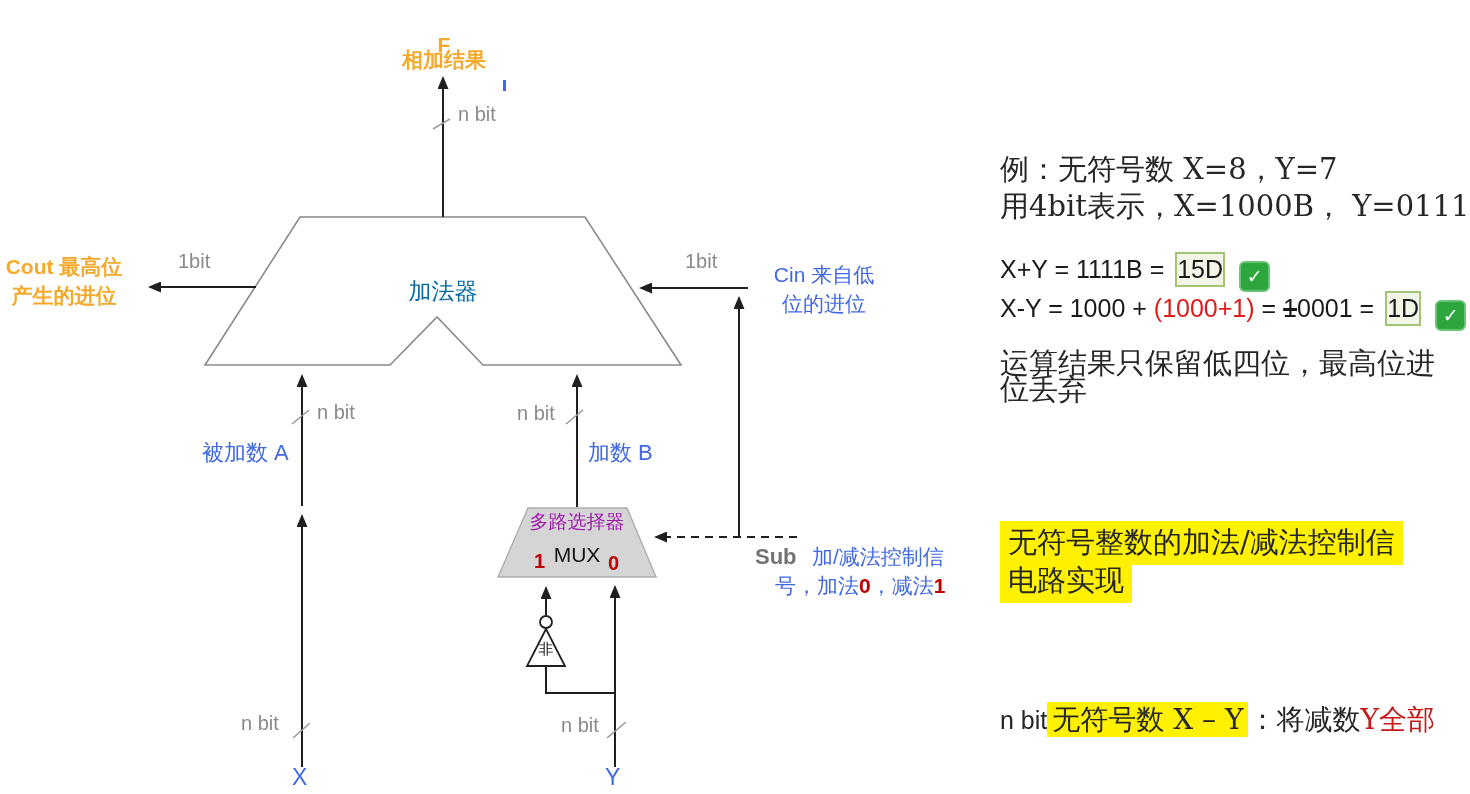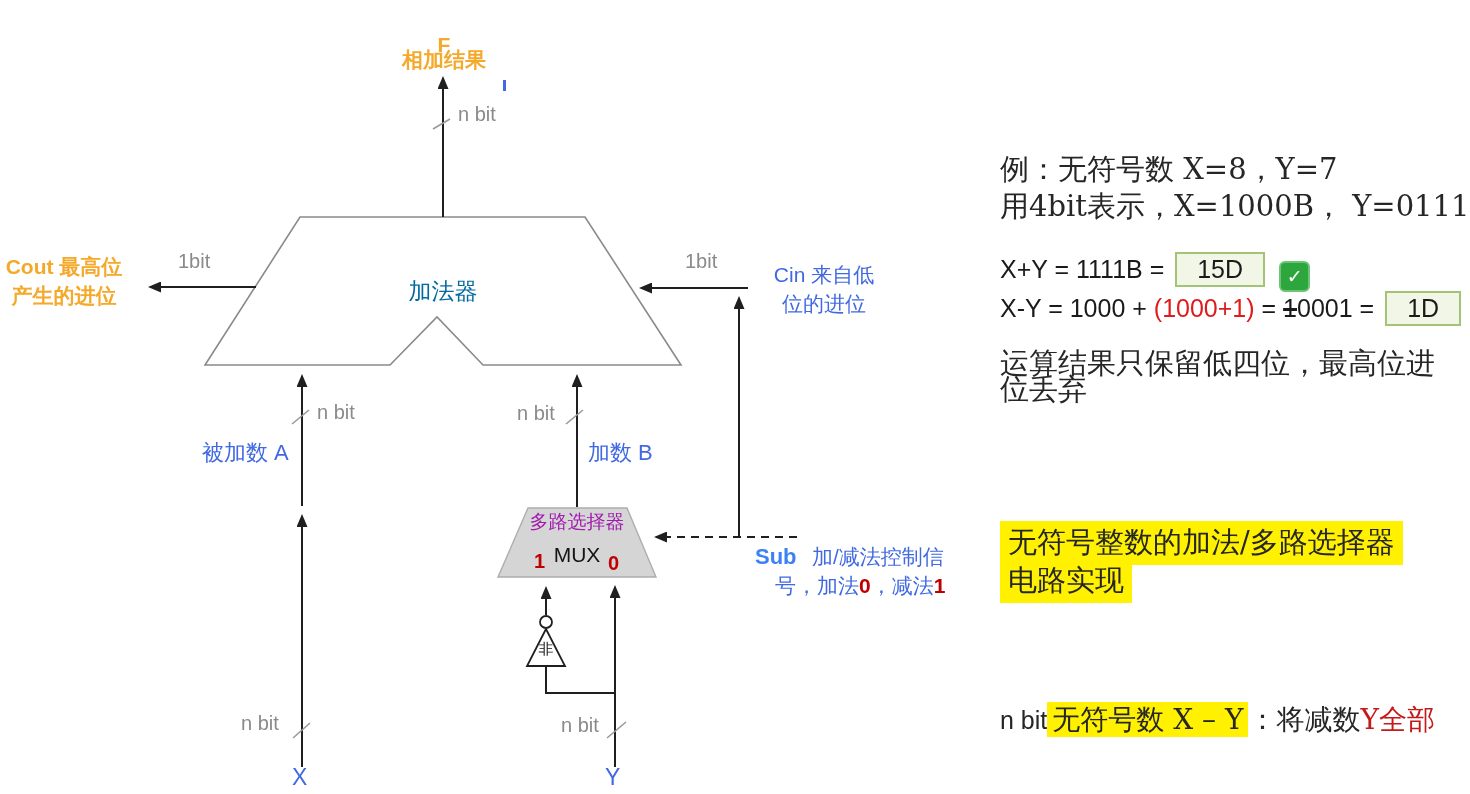--- a/index.html
+++ b/index.html
@@ -5,42 +5,42 @@
   html,body{margin:0;padding:0;background:#ffffff;}
   .stage{position:relative;width:1470px;height:794px;background:#ffffff;overflow:hidden;
          font-family:"Liberation Sans",sans-serif;}
   svg.wires{position:absolute;left:0;top:0;}
   .lbl{position:absolute;white-space:nowrap;line-height:1.15;}
   .center{text-align:center;}
   .orange{color:#F5A92B;font-weight:600;}
   .blue{color:#4169E1;}
   .gray{color:#8A8A8A;}
   .muxred{color:#C00000;font-weight:600;}
-  .subred{color:#3b82f6;font-weight:600;}
+  .subred{color:#737373;font-weight:600;}
   .f20{font-size:20px;}
   .f21{font-size:21px;}
   .f22{font-size:22px;}
   .f23{font-size:23px;}
   .adder-lbl{font-size:23px;color:#0369a1;text-align:center;}
   .mux-lbl{font-size:19px;color:#a21caf;font-weight:500;}
   .mux-lbl2{font-size:21px;color:#141414;font-weight:500;}
   .not-lbl{font-size:15px;color:#111;}
   .stray{position:absolute;left:503px;top:80px;width:3px;height:11px;background:#4169E1;}
   
   .pline{position:absolute;left:1000px;white-space:nowrap;color:#262626;
          font-family:"DejaVu Serif","Liberation Serif",serif;font-size:29px;}
   .formula{font-family:"Liberation Sans",sans-serif;font-size:25px;color:#1A1A1A;}
   .midline{font-size:28px;}
   .sans{font-family:"Liberation Sans",sans-serif;font-size:25px;}
   .redtxt{color:#C41A1A;}
   .brightred{color:#E01B1B;}
   .hl{background:#FFF100;padding:1px 5px;}
   .hlblock{display:inline-block;background:#FFF100;padding:2px 8px;}
   .valbox{display:inline-block;border:2px solid #A3C477;background:#F1F6E7;
-          padding:1px 20px;margin:0 4px;}
+          padding:1px 0;margin:0 4px;}
   .check{display:inline-block;width:27px;height:27px;background:#2EA63E;border-radius:6px;
          border:2px solid #6CC476;color:#fff;text-align:center;line-height:26px;
          font-size:19px;font-weight:bold;margin-left:10px;vertical-align:-5px;
          font-family:"DejaVu Sans",sans-serif;}
   .strike{text-decoration:line-through;text-decoration-thickness:2.5px;}
 </style>
 </head>
 <body>
 
 <div class="stage">
@@ -134,21 +134,21 @@
   </div>
 
   <div class="pline formula" style="top:291px;">
     <span>X-Y = 1000 + </span><span class="brightred">(1000+1)</span><span> = </span><span class="strike">1</span><span>0001 = </span><span class="valbox">1D</span><span class="check">✓</span>
   </div>
 
   <div class="pline" style="top:344px;">运算结果只保留低四位，最高位进</div>
   <div class="pline" style="top:370px;">位丢弃</div>
 
   <div class="pline" style="top:521px;">
-    <span class="hlblock">无符号整数的加法/多路选择器</span>
+    <span class="hlblock">无符号整数的加法/减法控制信</span>
   </div>
   <div class="pline" style="top:559px;">
     <span class="hlblock">电路实现</span>
   </div>
 
 
   <div class="pline midline" style="top:701px;">
     <span class="sans">n bit</span><span class="hl">无符号数 X – Y</span><span>：将减数</span><span class="redtxt">Y全部</span>
   </div>
 

